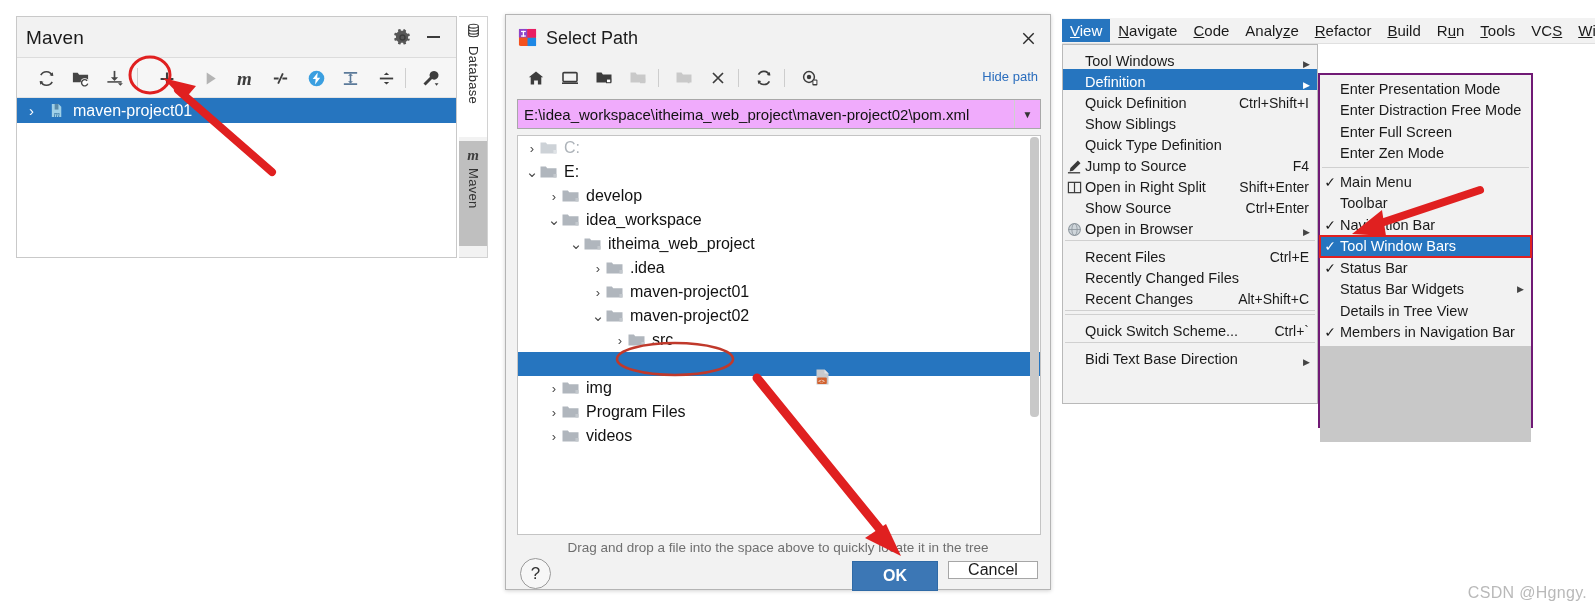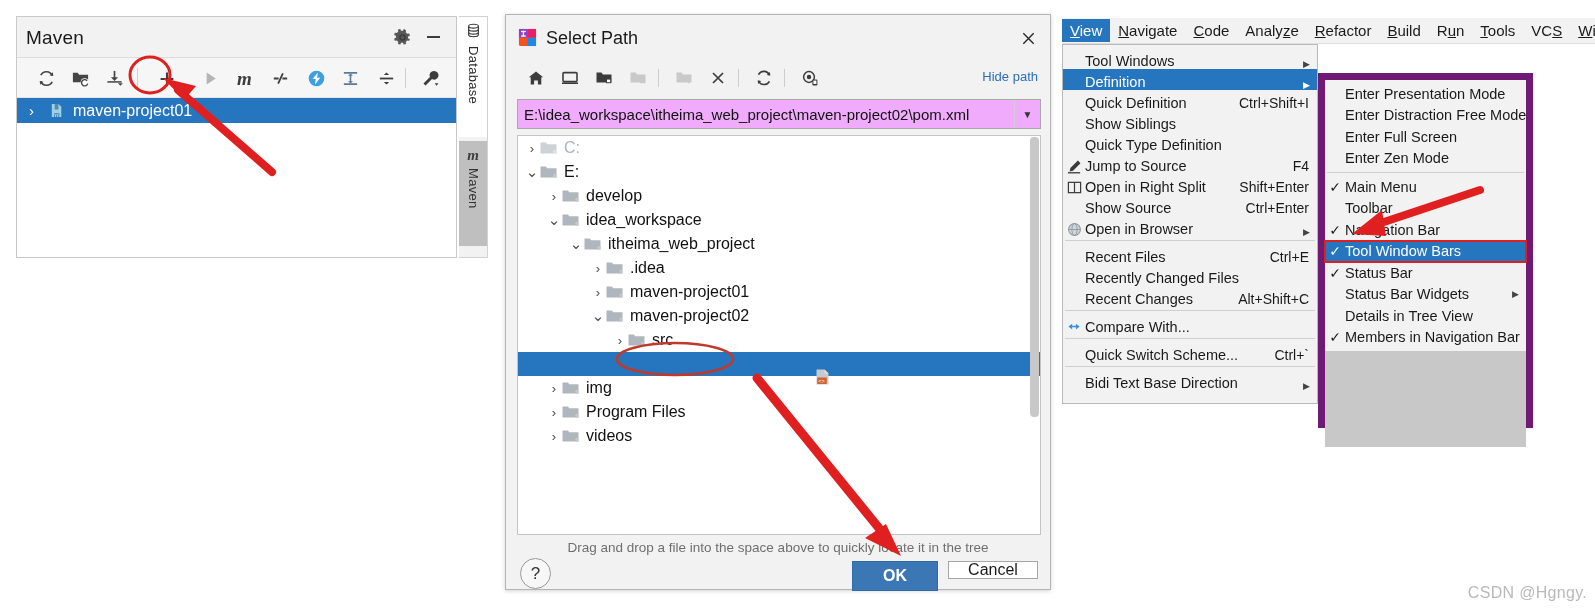--- a/index.html
+++ b/index.html
@@ -210,21 +210,21 @@
   }
   .mi-label { flex: 1; }
   .mi-shortcut { font-size: 14px; color: #1a1a1a; padding-right: 8px; }
   .mi-arrow { position: absolute; right: 7px; font-size: 9px; color: #444; }
   .menu-item.highlight .mi-arrow { color: #fff; }
   .menu-sep { height: 1px; background: #d0d0d0; margin: 3px 2px; }
 
   #appearance-submenu {
     position: absolute; left: 256px; top: 55px;
     width: 215px; height: 355px;
-    background: #f2f2f2; border: 7px solid #701a75;
+    background: #f2f2f2; border: 2px solid #701a75;
   }
   #submenu-inner { padding: 3px 0; background: #f2f2f2; }
   .sm-item {
     position: relative; height: 21.5px; display: flex; align-items: center;
     font-size: 14.5px; color: #1a1a1a; cursor: pointer; white-space: nowrap;
   }
   .sm-check { width: 20px; flex: 0 0 20px; text-align: center; font-size: 14px; }
   .sm-item.hl { background: #2675bf; color: #fff; }
   .sm-item.hl-outline {
     outline: 2px solid #e02020; outline-offset: -1px;
@@ -682,29 +682,20 @@
         <div class="menu-item">
           <span class="mi-icon"></span>
           <span class="mi-label">Recently Changed Files</span>
         </div>
         <div class="menu-item">
           <span class="mi-icon"></span>
           <span class="mi-label">Recent Changes</span>
           <span class="mi-shortcut">Alt+Shift+C</span>
         </div>
         <div class="menu-sep"></div>
-        <div class="menu-item">
-          <span class="mi-icon">
-            <svg width="15" height="15" viewBox="0 0 16 16">
-              <path fill="#3b8fe0" d="M1.5 7l4-3v2.2h4V4l4 3-4 3V7.8h-4V10z"></path>
-              <path fill="#3b8fe0" d="M2 11.6h12v1.2H2z" opacity=".0"></path>
-            </svg>
-          </span>
-          <span class="mi-label">Compare With...</span>
-        </div>
         <div class="menu-sep"></div>
         <div class="menu-item">
           <span class="mi-icon"></span>
           <span class="mi-label">Quick Switch Scheme...</span>
           <span class="mi-shortcut">Ctrl+`</span>
         </div>
         <div class="menu-sep"></div>
         <div class="menu-item">
           <span class="mi-icon"></span>
           <span class="mi-label">Bidi Text Base Direction</span>

